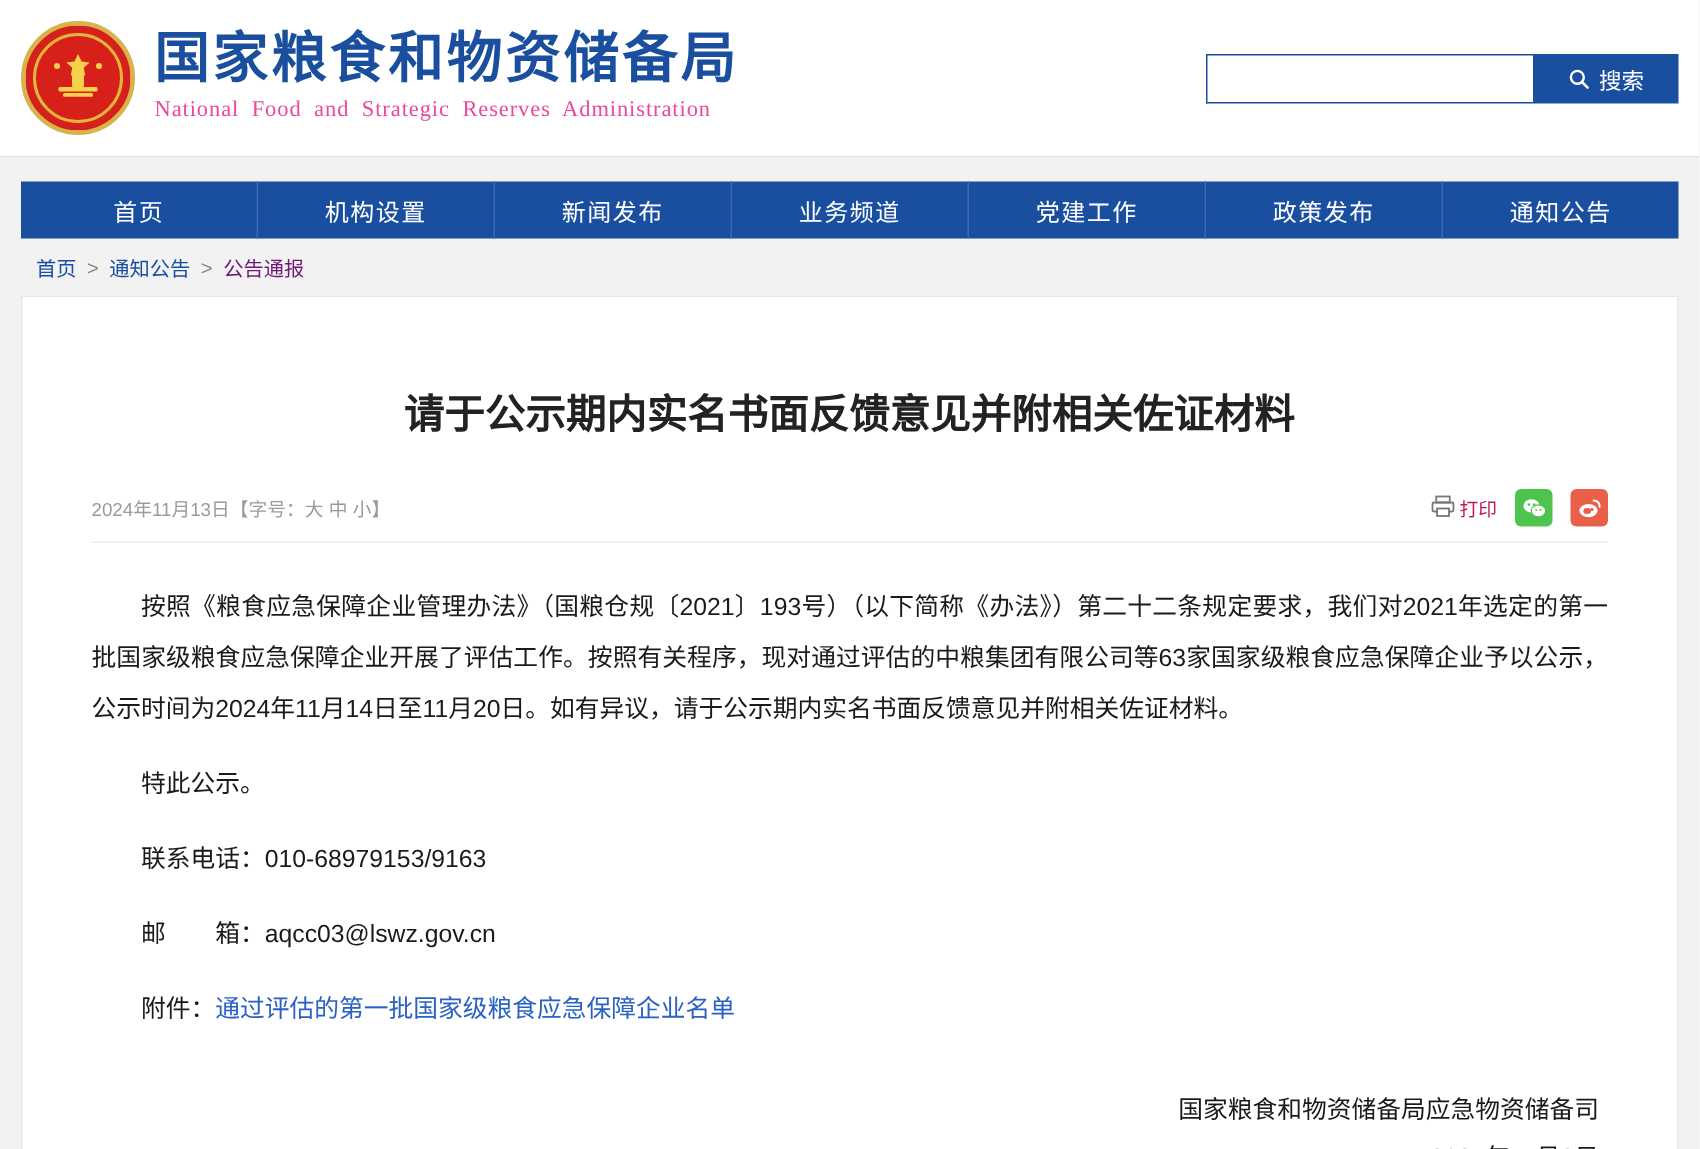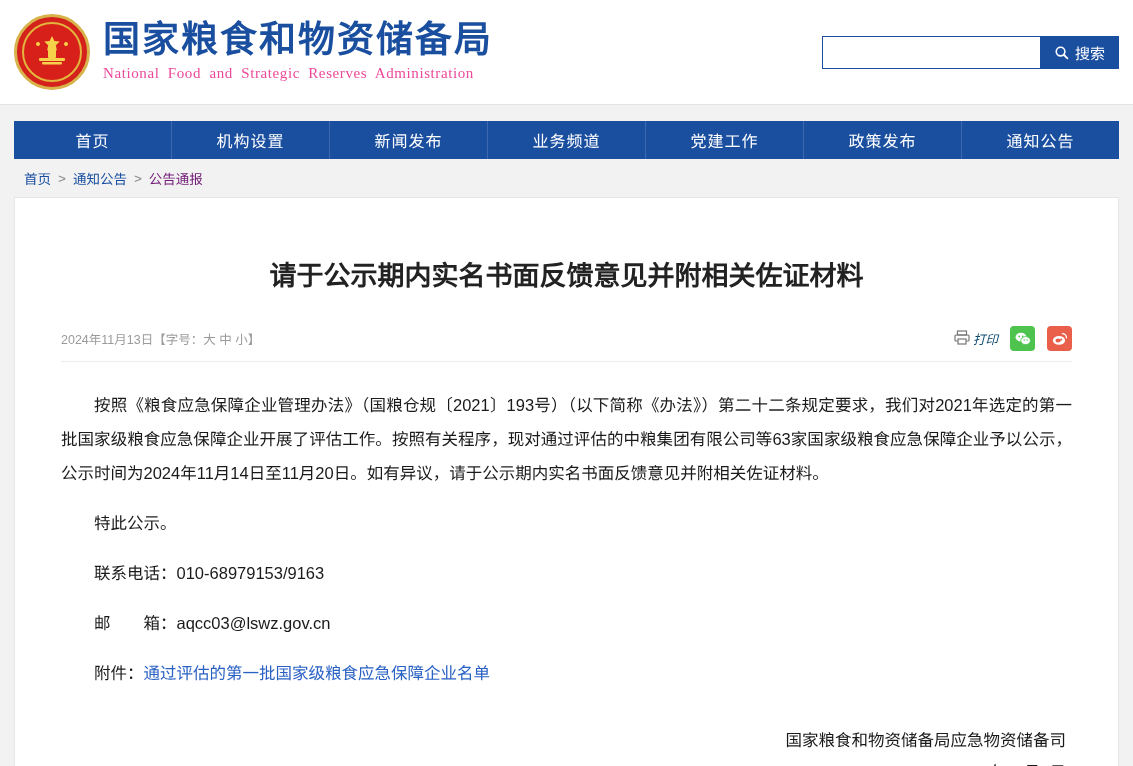--- a/index.html
+++ b/index.html
@@ -72,21 +72,21 @@
     height: 33px;
     border: 1px solid #1a4fa0;
     border-right: none;
     outline: none;
     padding: 0 8px;
     font-size: 13px;
     color: #333;
     background: #fff;
   }
   .search-btn {
-    width: 79px;
+    width: 97px;
     height: 33px;
     background: #1a4fa0;
     color: #fff;
     border: none;
     font-size: 15px;
     display: flex;
     align-items: center;
     justify-content: center;
     gap: 6px;
     cursor: pointer;
@@ -161,23 +161,22 @@
   .meta-right {
     display: flex;
     align-items: center;
     gap: 12px;
   }
   .print-link {
     display: flex;
     align-items: center;
     gap: 3px;
     font-size: 12.5px;
-    color: #0c4a6e;
+    color: #be185d;
     cursor: pointer;
-    font-style: italic;
   }
   .share {
     width: 25px; height: 25px;
     border-radius: 4px;
     display: flex; align-items: center; justify-content: center;
     color: #fff; cursor: pointer;
     font-size: 13px;
   }
   .share.wechat { background: #4ec34e; }
   .share.weibo  { background: #e95f4a; }

